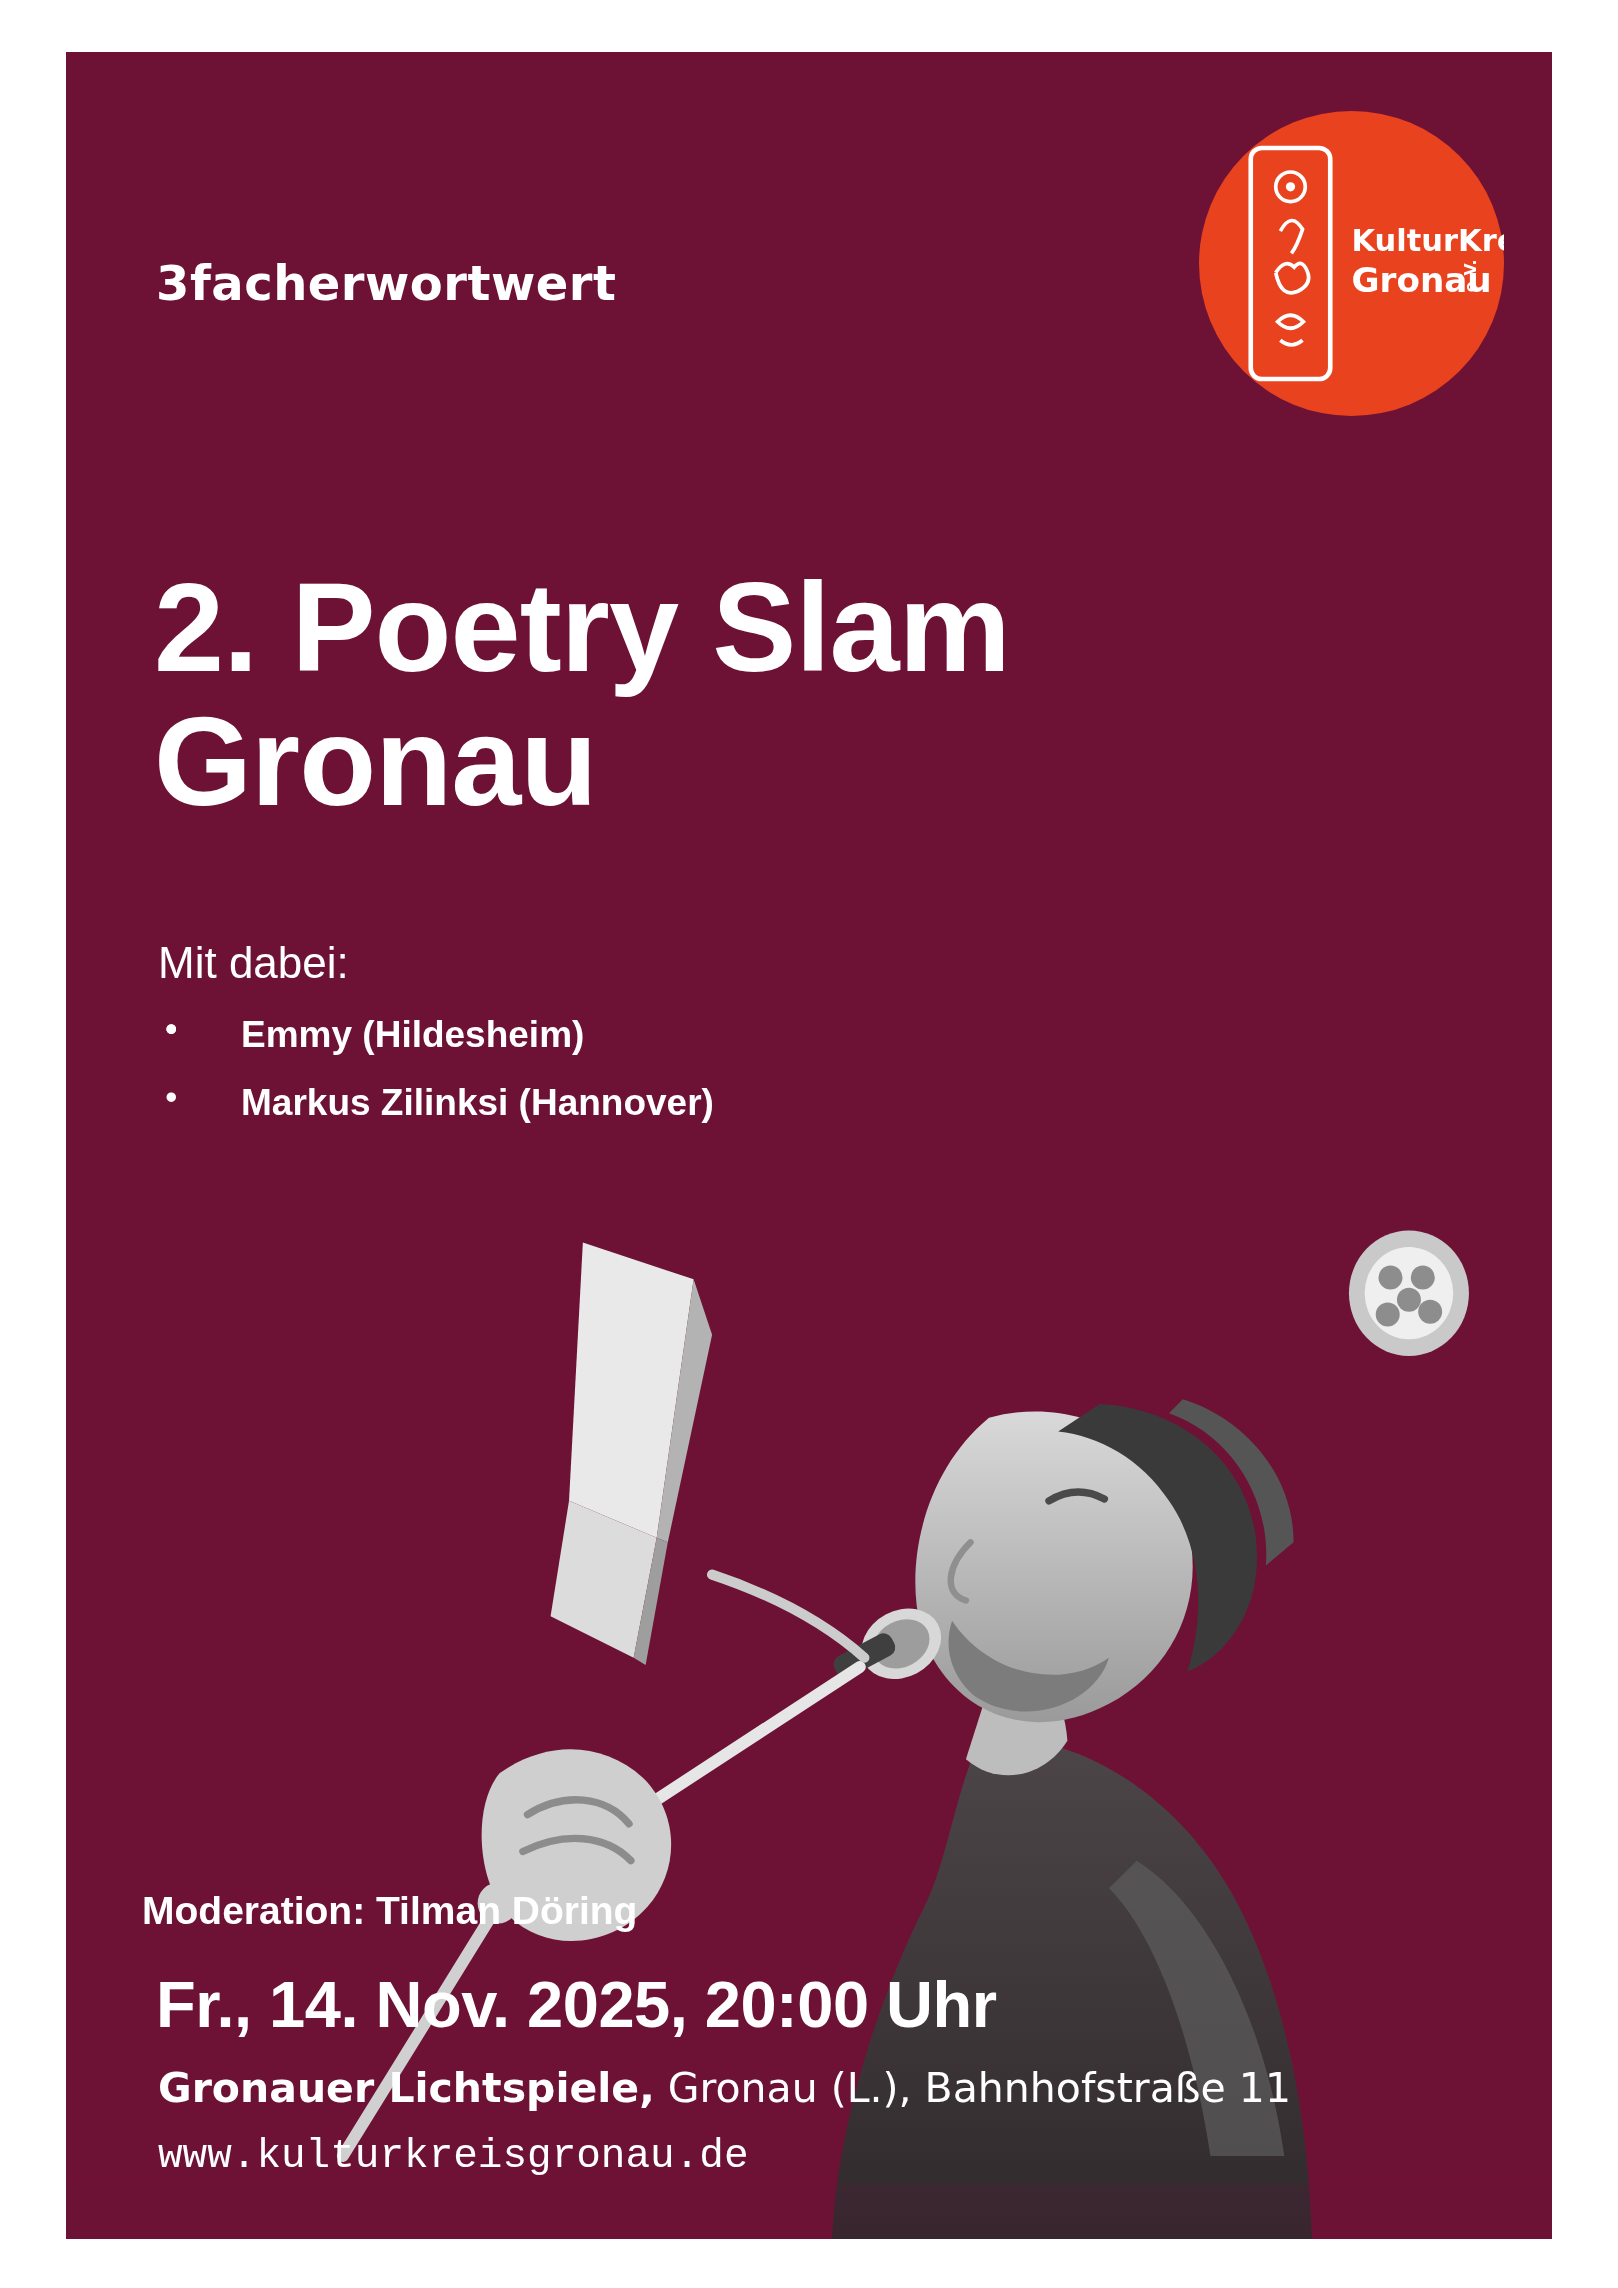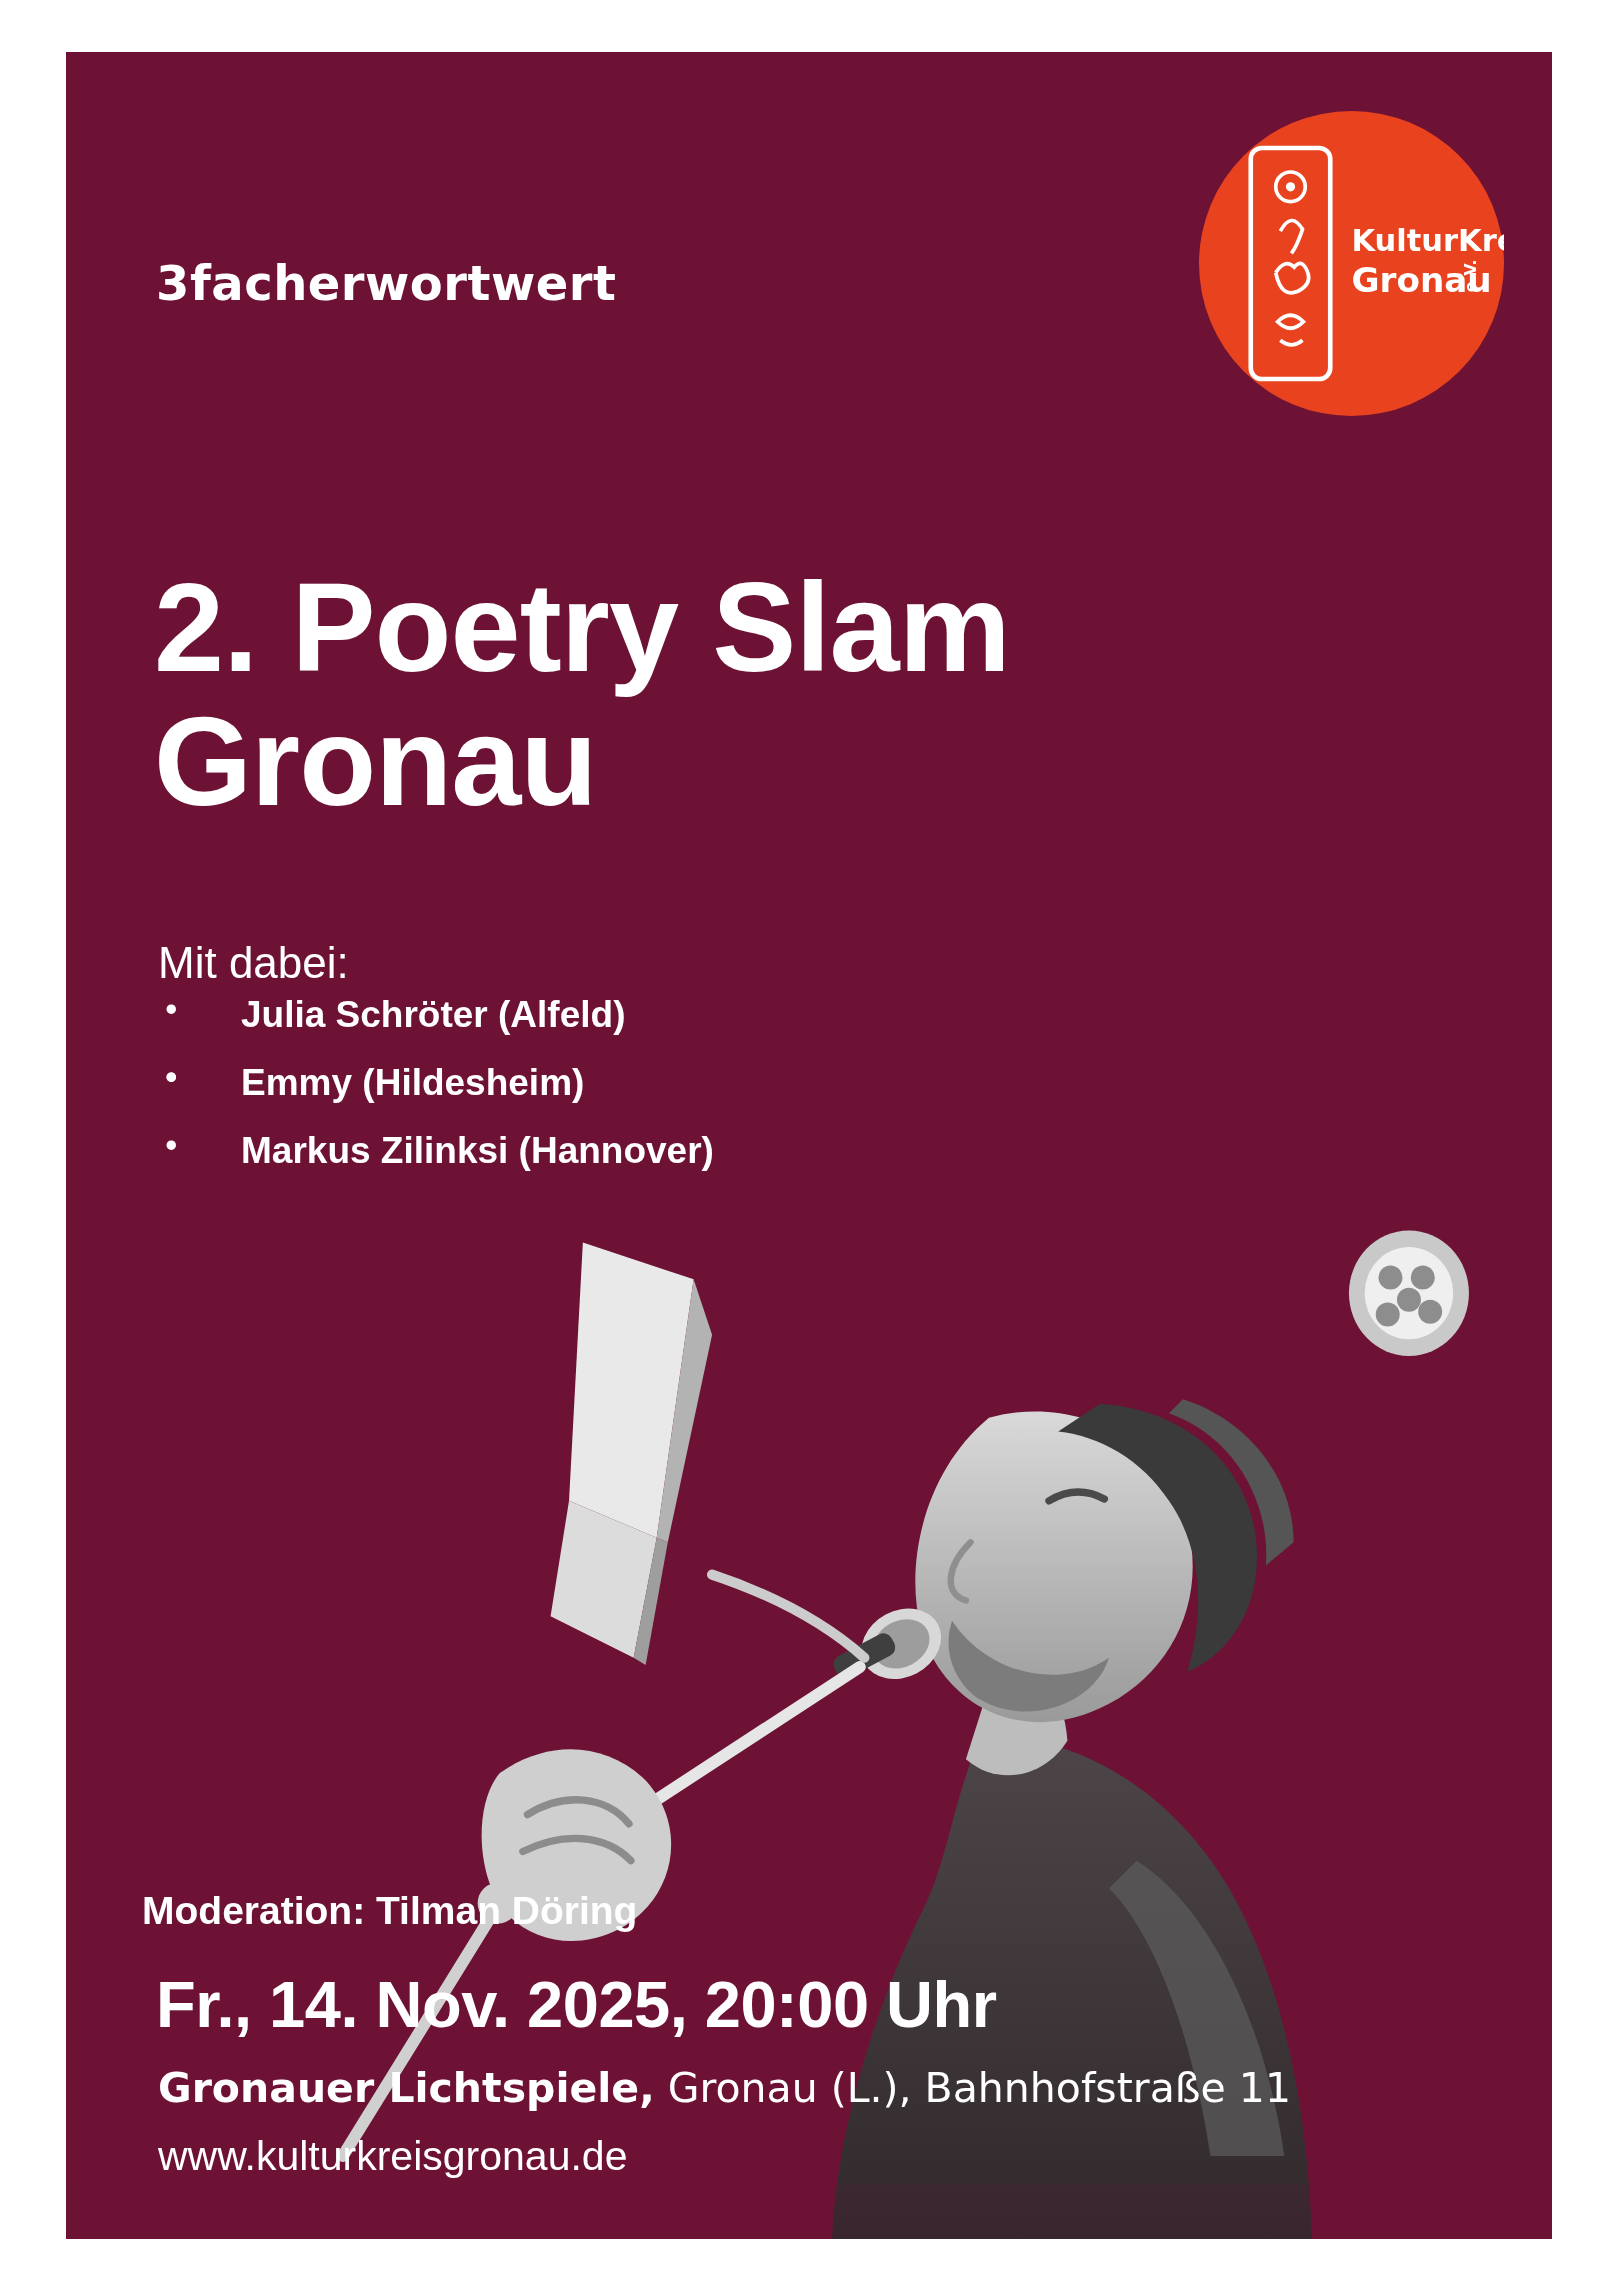--- a/index.html
+++ b/index.html
@@ -146,21 +146,21 @@
   }
   .venue b { font-weight: bold; }
 
   .website {
     position: absolute;
     left: 92px;
     top: 2081px;
     font-size: 41px;
     font-weight: 300;
     color: #ffffff;
-    font-family: Liberation Sans, sans-serif;
+    font-family: Liberation Mono, monospace;
   }
 </style>
 </head>
 <body>
 
 <div class="poster-frame">
   <div class="poster">
 
     <div class="photo-layer">
       <svg viewBox="0 0 1610 1100" preserveAspectRatio="none" aria-hidden="true">
@@ -245,21 +245,20 @@
 
     <div class="series">3facherwortwert</div>
 
     <h1 class="title">2. Poetry Slam Gronau</h1>
 
     <div class="lineup">
       <div class="lineup-heading">Mit dabei:</div>
       <ul>
         <li>
           <span class="bullet">•</span>
-          <span>Julia Schröter (Alfeld)</span>
         </li>
         <li>
           <span class="bullet">•</span>
         </li>
         <li>
           <span class="bullet">•</span>
           <span>Emmy (Hildesheim)</span>
         </li>
         <li>
           <span class="bullet">•</span>

